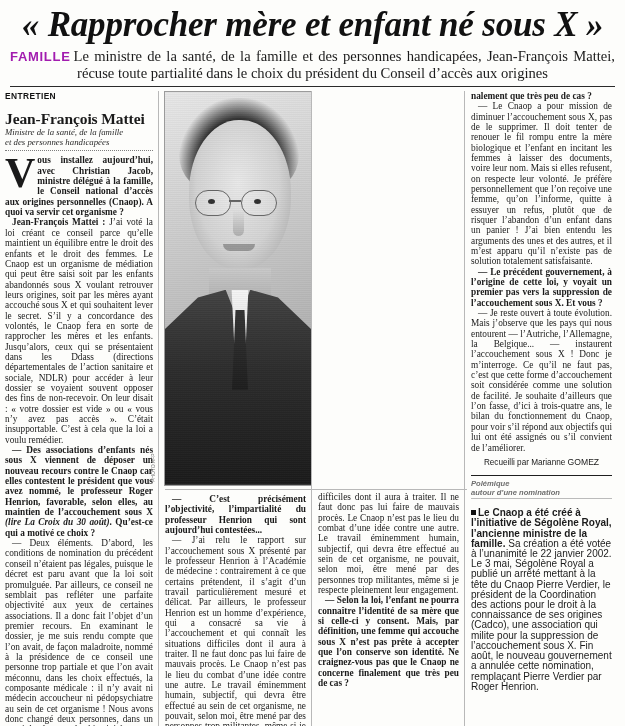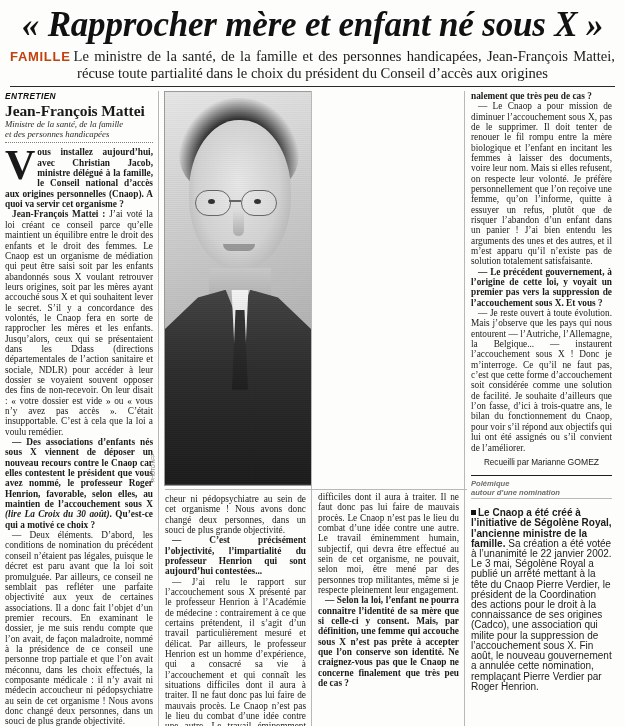--- a/index.html
+++ b/index.html
@@ -47,21 +47,21 @@
     text-align-last: center;
     color: #1b1b1b;
     padding: 0 4px;
     margin-bottom: 3px;
   }
   .rubric {
     font-family: "Liberation Sans", sans-serif;
     font-weight: bold;
     font-size: 13px;
     letter-spacing: 0.7px;
-    color: #c2410c;
+    color: #a21caf;
     padding-right: 3px;
   }
   .rule-top {
     border-top: 1px solid #2a2a2a;
     margin: 2px 4px 4px 4px;
   }
 
   
   .cols {
     display: flex;
@@ -95,22 +95,21 @@
   }
   .it { font-style: italic; }
 
   
   .kicker {
     font-family: "Liberation Sans", sans-serif;
     font-weight: bold;
     font-size: 8.4px;
     letter-spacing: 0.4px;
     color: #111;
-    margin-bottom: 2px;
-    font-style: italic;
+    margin-bottom: 10px;
   }
   .interviewee {
     font-family: "Liberation Serif", serif;
     font-weight: bold;
     font-size: 15.5px;
     line-height: 16px;
     letter-spacing: -0.1px;
     margin-bottom: 1px;
   }
   .role {
@@ -360,21 +359,20 @@
           <div class="ph-shirt"></div>
           <div class="ph-tie"></div>
           <div class="ph-grain"></div>
         </div>
         <div class="photo-credit">PHOTO AFP</div>
       </div>
 
       <div class="cap-rule-bottom"></div>
 
       <div class="col-inner">
-        <p class="noind">cheur ni pédopsychiatre au sein de cet organisme ! Nous avons donc changé deux personnes, dans un souci de plus grande objectivité.</p>
         <p class="q">— C’est précisément l’objectivité, l’impartialité du professeur Henrion qui sont aujourd’hui contestées...</p>
         <p>— J’ai relu le rapport sur l’accouchement sous X présenté par le professeur Henrion à l’Académie de médecine : contrairement à ce que certains prétendent, il s’agit d’un travail particulièrement mesuré et délicat. Par ailleurs, le professeur Henrion est un homme d’expérience, qui a consacré sa vie à l’accouchement et qui connaît les situations difficiles dont il aura à traiter. Il ne faut donc pas lui faire de mauvais procès. Le Cnaop n’est pas le lieu du combat d’une idée contre une autre. Le travail éminemment humain, subjectif, qui devra être effectué au sein de cet organisme, ne pouvait, selon moi, être mené par des personnes trop militantes, même si je respecte pleinement leur engagement.</p>
       </div>
     </div>
 
     <div class="col">
       <div style="height:401px"></div>
       <div class="col-inner">
         <p class="noind">difficiles dont il aura à traiter. Il ne faut donc pas lui faire de mauvais procès. Le Cnaop n’est pas le lieu du combat d’une idée contre une autre. Le travail éminemment humain, subjectif, qui devra être effectué au sein de cet organisme, ne pouvait, selon moi, être mené par des personnes trop militantes, même si je respecte pleinement leur engagement.</p>
         <p class="q">— Selon la loi, l’enfant ne pourra connaître l’identité de sa mère que si celle-ci y consent. Mais, par définition, une femme qui accouche sous X n’est pas prête à accepter que l’on conserve son identité. Ne craignez-vous pas que le Cnaop ne concerne finalement que très peu de cas ?</p>

